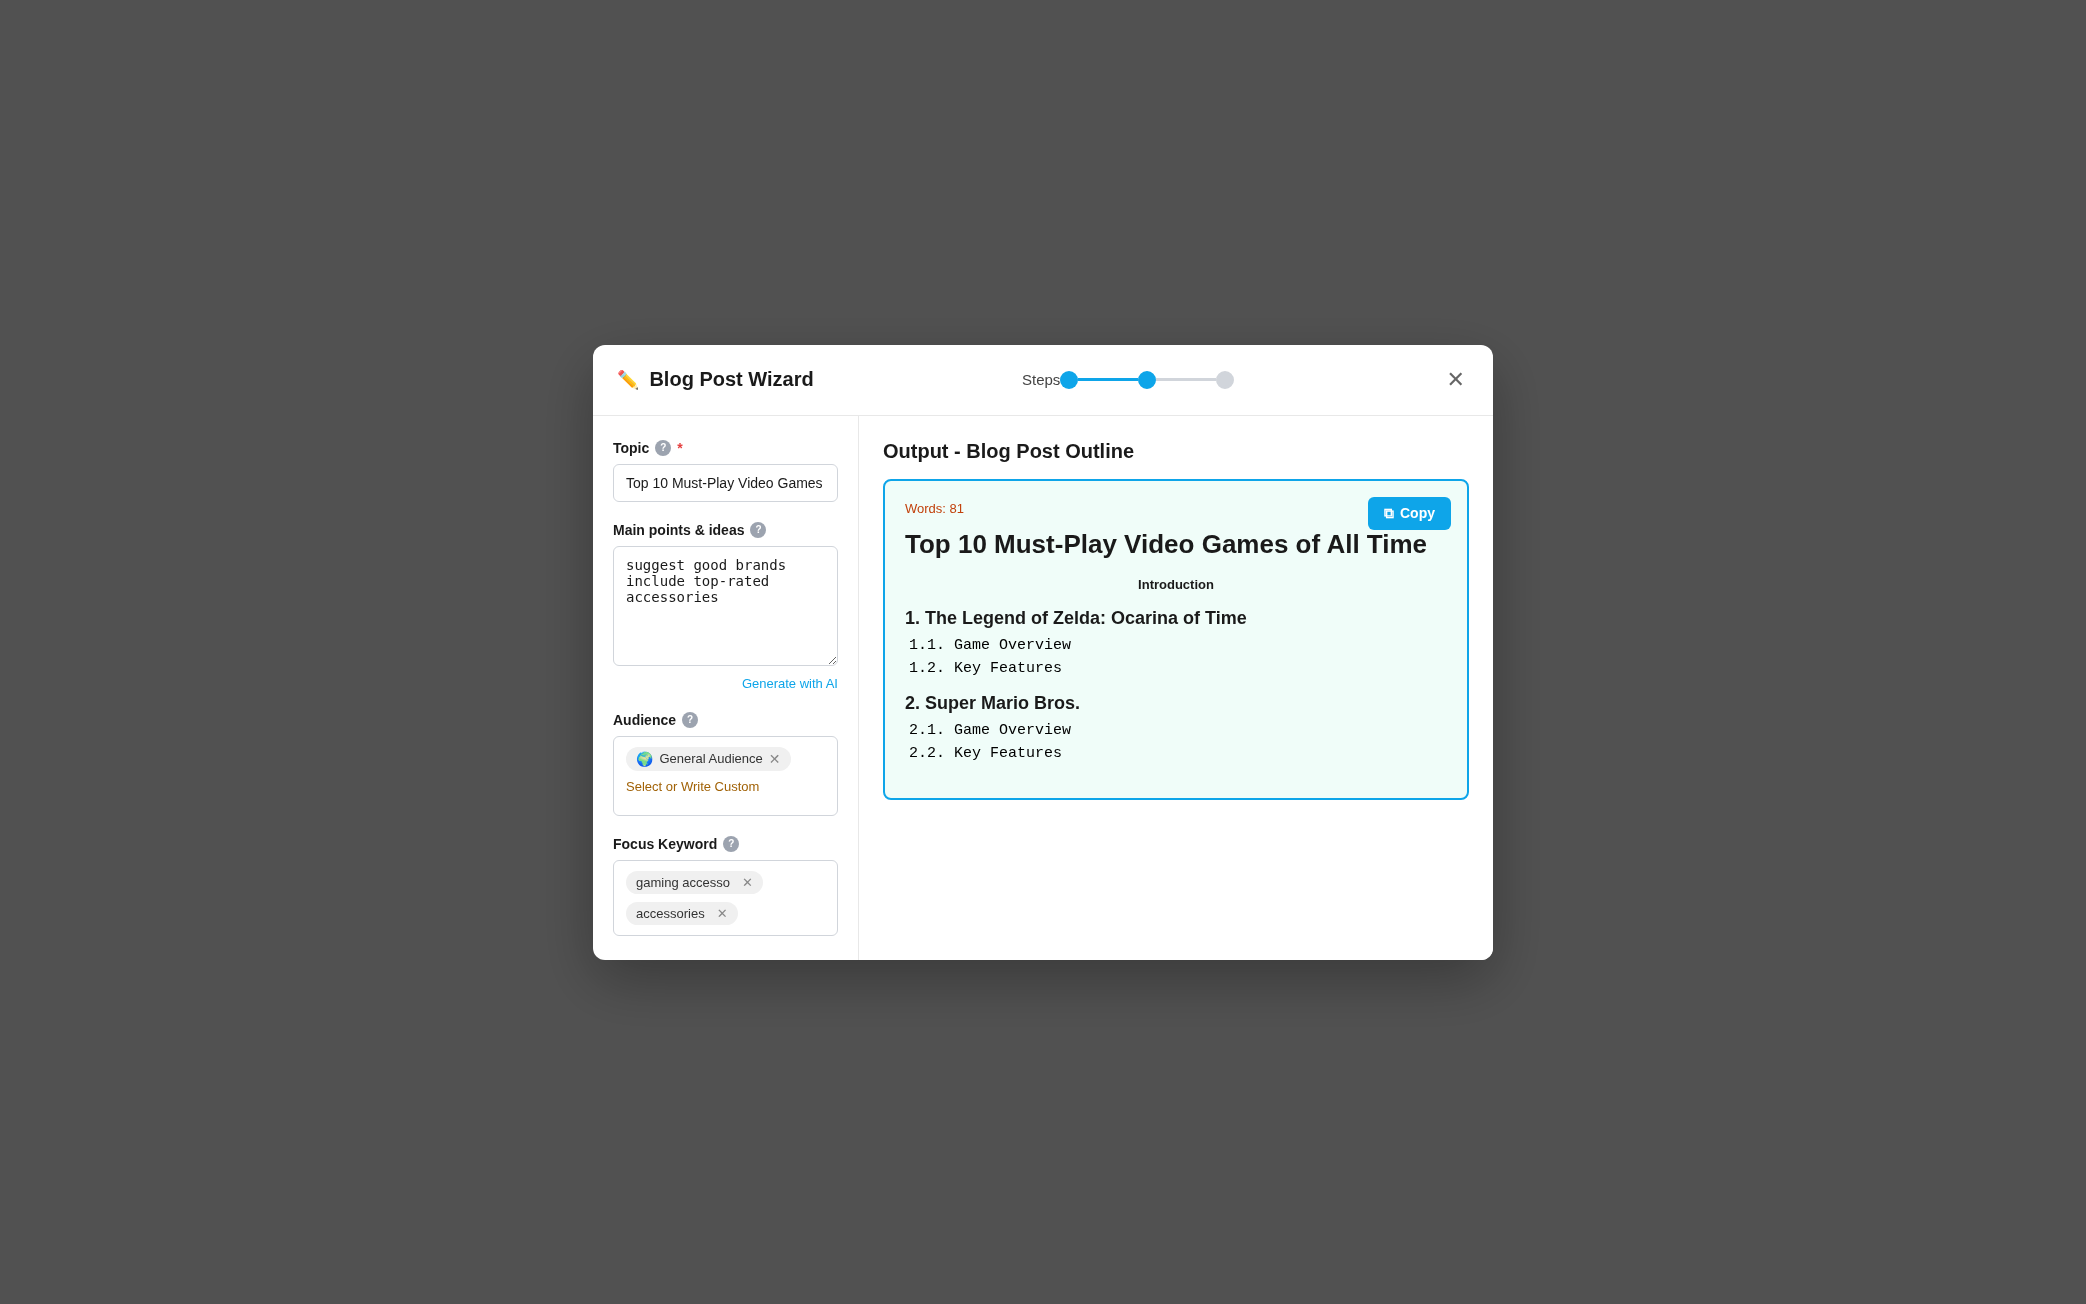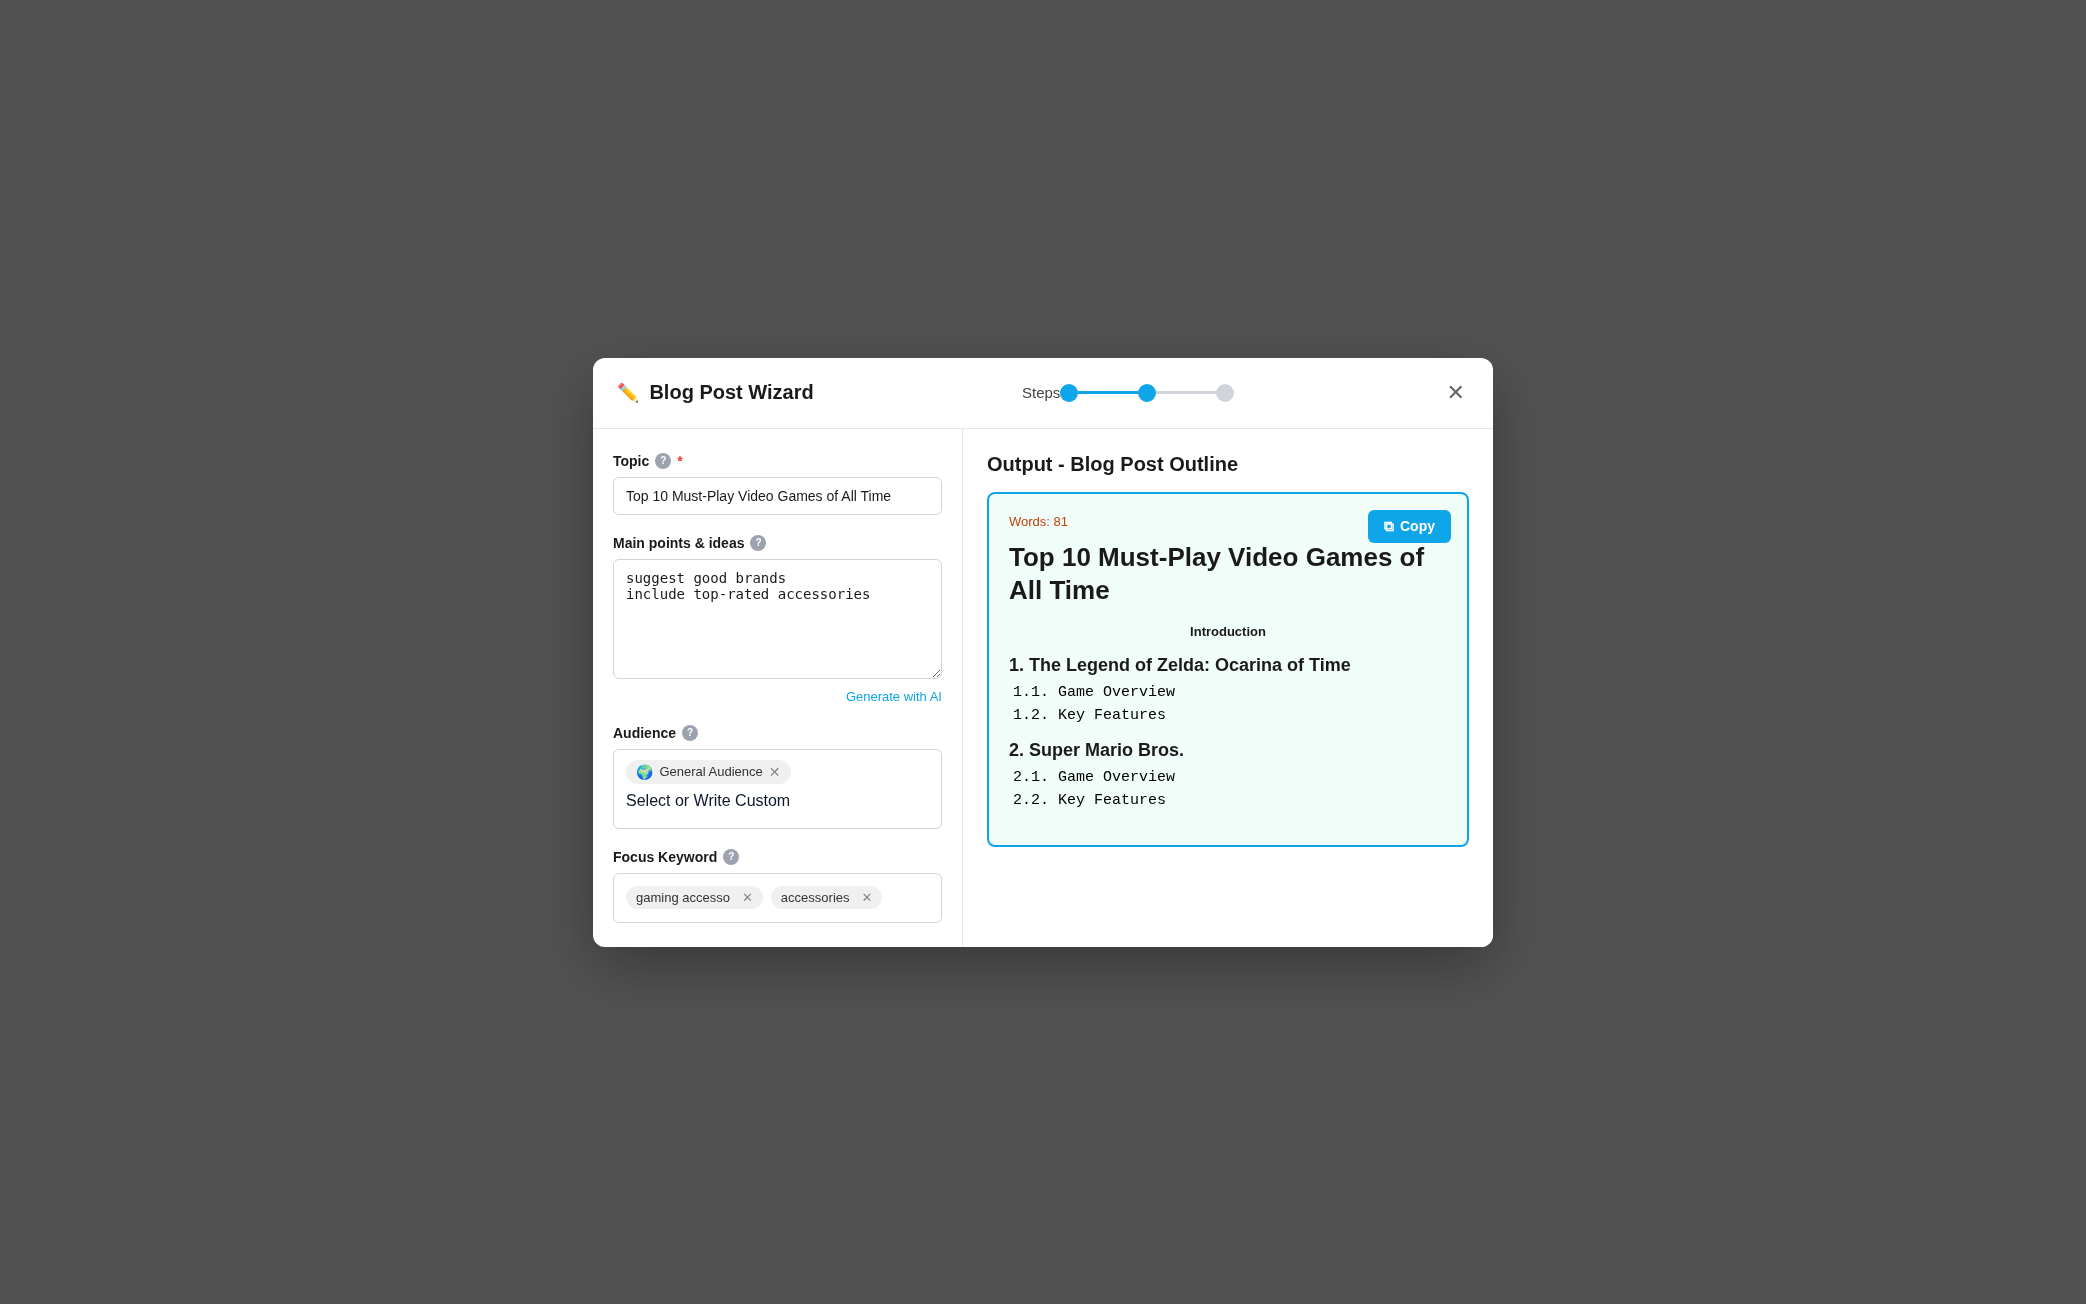--- a/index.html
+++ b/index.html
@@ -123,21 +123,21 @@
     }
 
     .modal-body {
       display: flex;
       flex: 1;
       overflow: hidden;
     }
 
     
     .left-panel {
-      width: 370px;
+      width: 266px;
       flex-shrink: 0;
       padding: 24px 20px;
       overflow-y: auto;
       border-right: 1px solid #e8e8e8;
       display: flex;
       flex-direction: column;
       gap: 20px;
     }
 
     .field-label {
@@ -224,22 +224,22 @@
       cursor: pointer;
       color: #888;
       font-size: 14px;
       display: flex;
       align-items: center;
       padding: 0;
       line-height: 1;
     }
 
     .audience-placeholder {
-      color: #0f172a;
-      font-size: 16px;
+      color: #a16207;
+      font-size: 13px;
     }
 
     .keyword-box {
       border: 1.5px solid #d1d5db;
       border-radius: 6px;
       padding: 10px 12px;
       display: flex;
       flex-wrap: wrap;
       gap: 8px;
       align-items: center;

